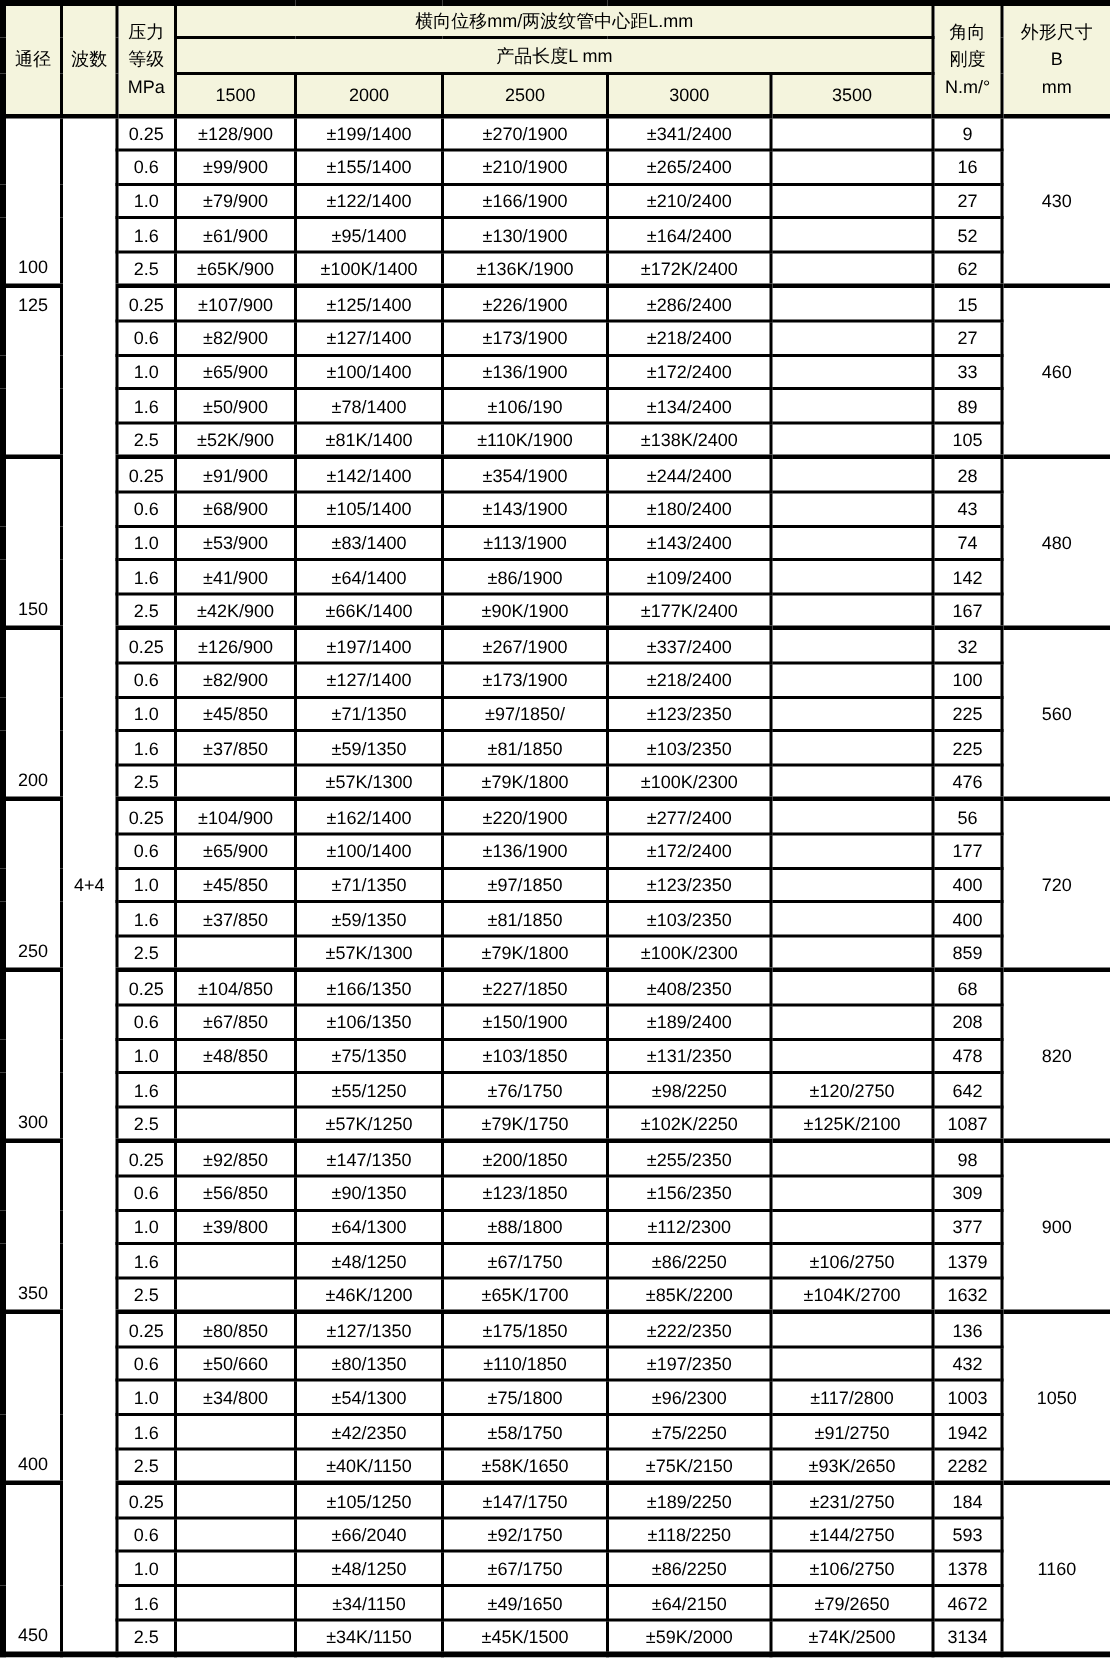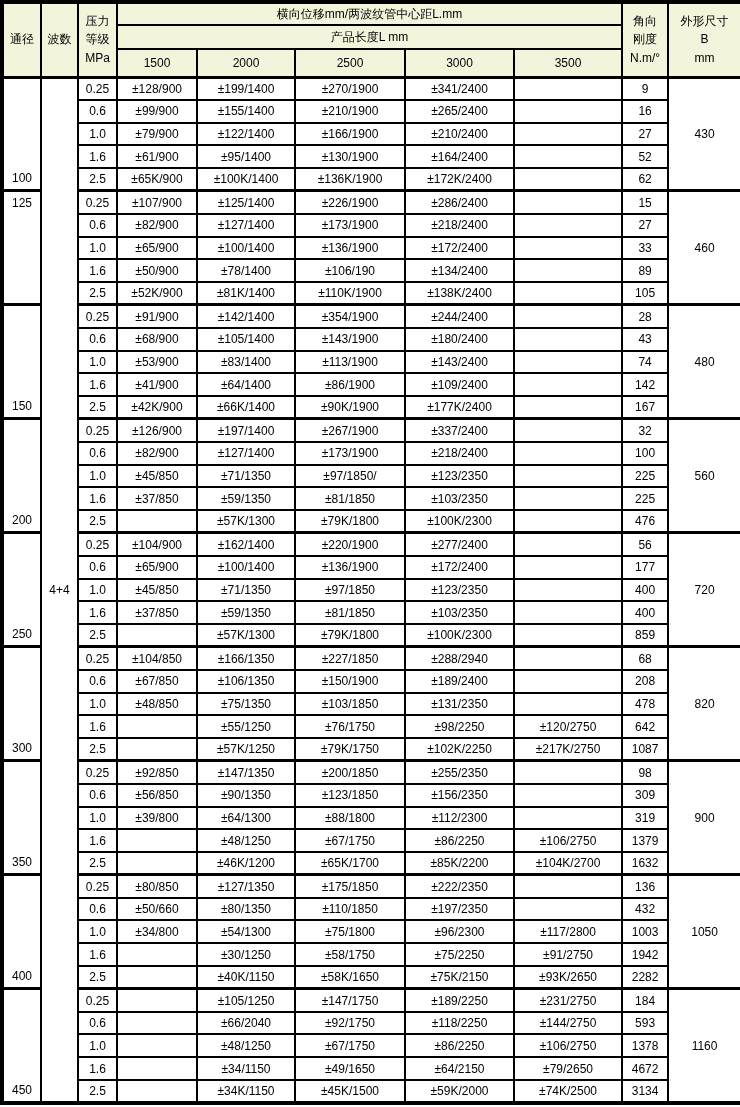--- a/index.html
+++ b/index.html
@@ -320,21 +320,21 @@
         <td>±100K/2300</td>
         <td></td>
         <td>859</td>
       </tr>
       <tr class="group-start">
         <td class="diam va-bottom" rowspan="5">300</td>
         <td>0.25</td>
         <td>±104/850</td>
         <td>±166/1350</td>
         <td>±227/1850</td>
-        <td>±288/2940</td>
+        <td>±408/2350</td>
         <td></td>
         <td>68</td>
         <td class="bcol" rowspan="5">820</td>
       </tr>
       <tr>
         <td>0.6</td>
         <td>±67/850</td>
         <td>±106/1350</td>
         <td>±150/1900</td>
         <td>±189/2400</td>
@@ -358,21 +358,21 @@
         <td>±98/2250</td>
         <td>±120/2750</td>
         <td>642</td>
       </tr>
       <tr>
         <td>2.5</td>
         <td></td>
         <td>±57K/1250</td>
         <td>±79K/1750</td>
         <td>±102K/2250</td>
-        <td>±217K/2750</td>
+        <td>±125K/2100</td>
         <td>1087</td>
       </tr>
       <tr class="group-start">
         <td class="diam va-bottom" rowspan="5">350</td>
         <td>0.25</td>
         <td>±92/850</td>
         <td>±147/1350</td>
         <td>±200/1850</td>
         <td>±255/2350</td>
         <td></td>
@@ -388,21 +388,21 @@
         <td></td>
         <td>309</td>
       </tr>
       <tr>
         <td>1.0</td>
         <td>±39/800</td>
         <td>±64/1300</td>
         <td>±88/1800</td>
         <td>±112/2300</td>
         <td></td>
-        <td>319</td>
+        <td>377</td>
       </tr>
       <tr>
         <td>1.6</td>
         <td></td>
         <td>±48/1250</td>
         <td>±67/1750</td>
         <td>±86/2250</td>
         <td>±106/2750</td>
         <td>1379</td>
       </tr>
@@ -440,21 +440,21 @@
         <td>±34/800</td>
         <td>±54/1300</td>
         <td>±75/1800</td>
         <td>±96/2300</td>
         <td>±117/2800</td>
         <td>1003</td>
       </tr>
       <tr>
         <td>1.6</td>
         <td></td>
-        <td>±30/1250</td>
+        <td>±42/2350</td>
         <td>±58/1750</td>
         <td>±75/2250</td>
         <td>±91/2750</td>
         <td>1942</td>
       </tr>
       <tr>
         <td>2.5</td>
         <td></td>
         <td>±40K/1150</td>
         <td>±58K/1650</td>

